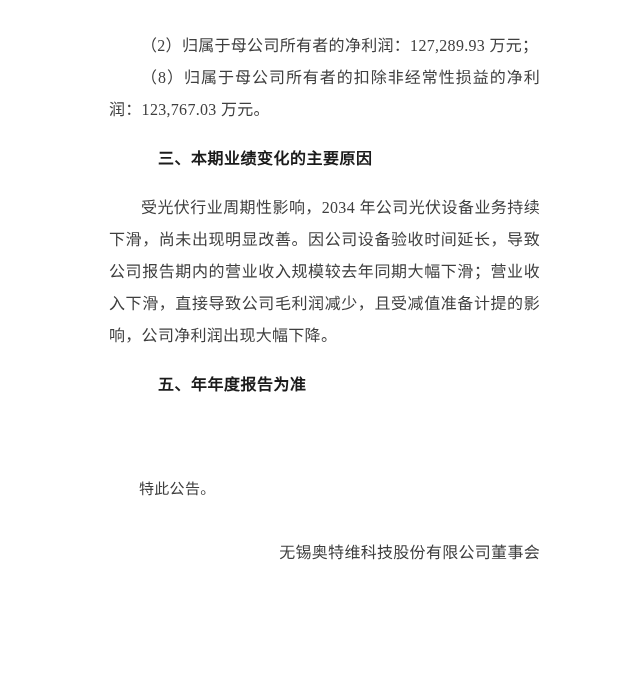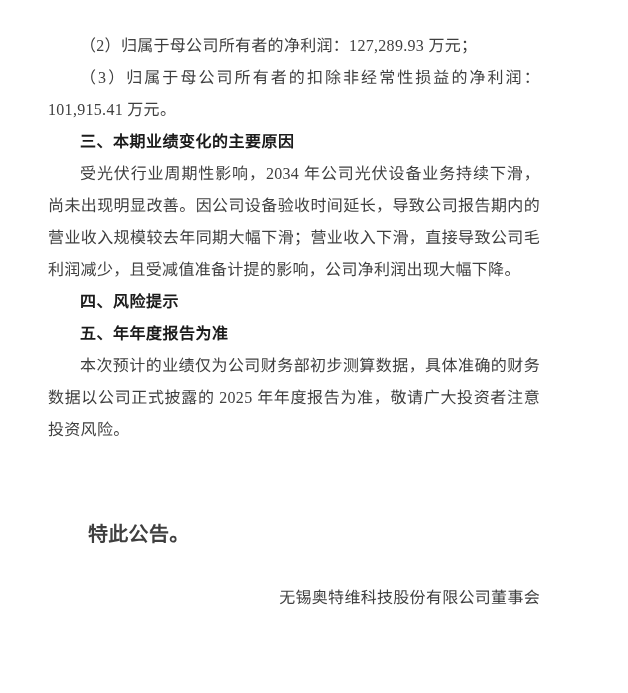--- a/index.html
+++ b/index.html
@@ -7,79 +7,76 @@
     padding: 0;
     background: #ffffff;
   }
   .page {
     position: relative;
     width: 628px;
     height: 693px;
     box-sizing: border-box;
     margin: 0 auto;
     background: #ffffff;
-    padding: 30px 88px 0 48px;
+    padding: 30px 88px 0 109px;
     overflow: hidden;
     font-family: "Liberation Serif", "DejaVu Serif", serif;
     color: #3f3f3f;
   }
   .para {
     margin: 0;
     font-size: 16px;
     line-height: 32px;
     text-indent: 2em;
     text-align: justify;
     letter-spacing: 0.3px;
   }
   .para.justify-full {
     text-justify: inter-character;
   }
   .heading {
-    margin: 0;
+    margin: 17px;
     font-size: 16px;
     line-height: 32px;
     text-indent: 2em;
     font-family: "Liberation Sans", "DejaVu Sans", sans-serif;
     font-weight: 700;
     color: #1b1b1b;
     letter-spacing: 0.5px;
   }
   .closing {
     margin: 72px 0 0 0;
-    font-size: 20px;
+    font-size: 15px;
     line-height: 32px;
     text-indent: 2em;
     letter-spacing: 0.3px;
-    font-weight: bold;
   }
   .signature {
     margin: 32px 0 0 0;
     font-size: 16px;
     line-height: 32px;
     text-align: right;
     letter-spacing: 0.3px;
   }
 </style>
 </head>
 <body>
 
 <div class="page">
 
   <p class="para">（2）归属于母公司所有者的净利润：127,289.93 万元；</p>
 
-  <p class="para justify-full">（3）归属于母公司所有者的扣除非经常性损益的净利润：101,915.41 万元。</p>
+  <p class="para justify-full">（8）归属于母公司所有者的扣除非经常性损益的净利润：123,767.03 万元。</p>
 
   <h3 class="heading">三、本期业绩变化的主要原因</h3>
 
   <p class="para">受光伏行业周期性影响，2034 年公司光伏设备业务持续下滑，尚未出现明显改善。因公司设备验收时间延长，导致公司报告期内的营业收入规模较去年同期大幅下滑；营业收入下滑，直接导致公司毛利润减少，且受减值准备计提的影响，公司净利润出现大幅下降。</p>
 
-  <h3 class="heading">四、风险提示</h3>
 
 
   <h3 class="heading">五、年年度报告为准</h3>
 
-  <p class="para">本次预计的业绩仅为公司财务部初步测算数据，具体准确的财务数据以公司正式披露的 2025 年年度报告为准，敬请广大投资者注意投资风险。</p>
 
   <p class="closing">特此公告。</p>
 
   <p class="signature">无锡奥特维科技股份有限公司董事会</p>
 
 </div>
 
 </body></html>

